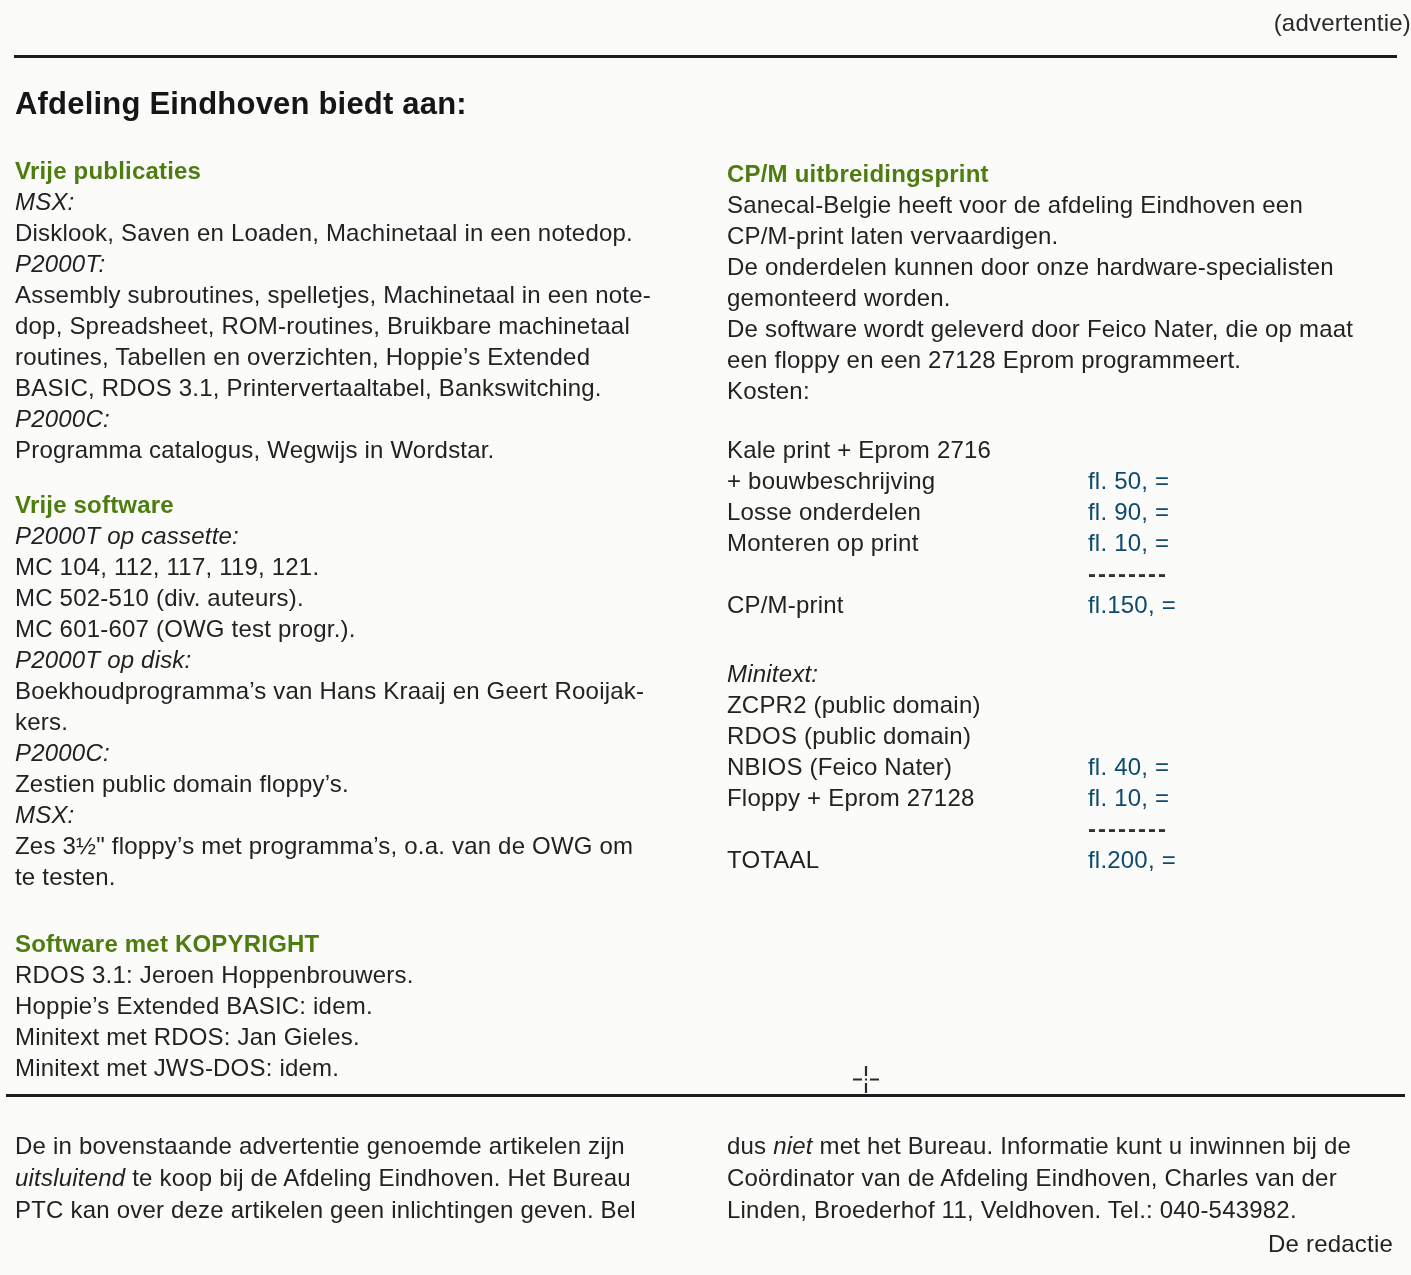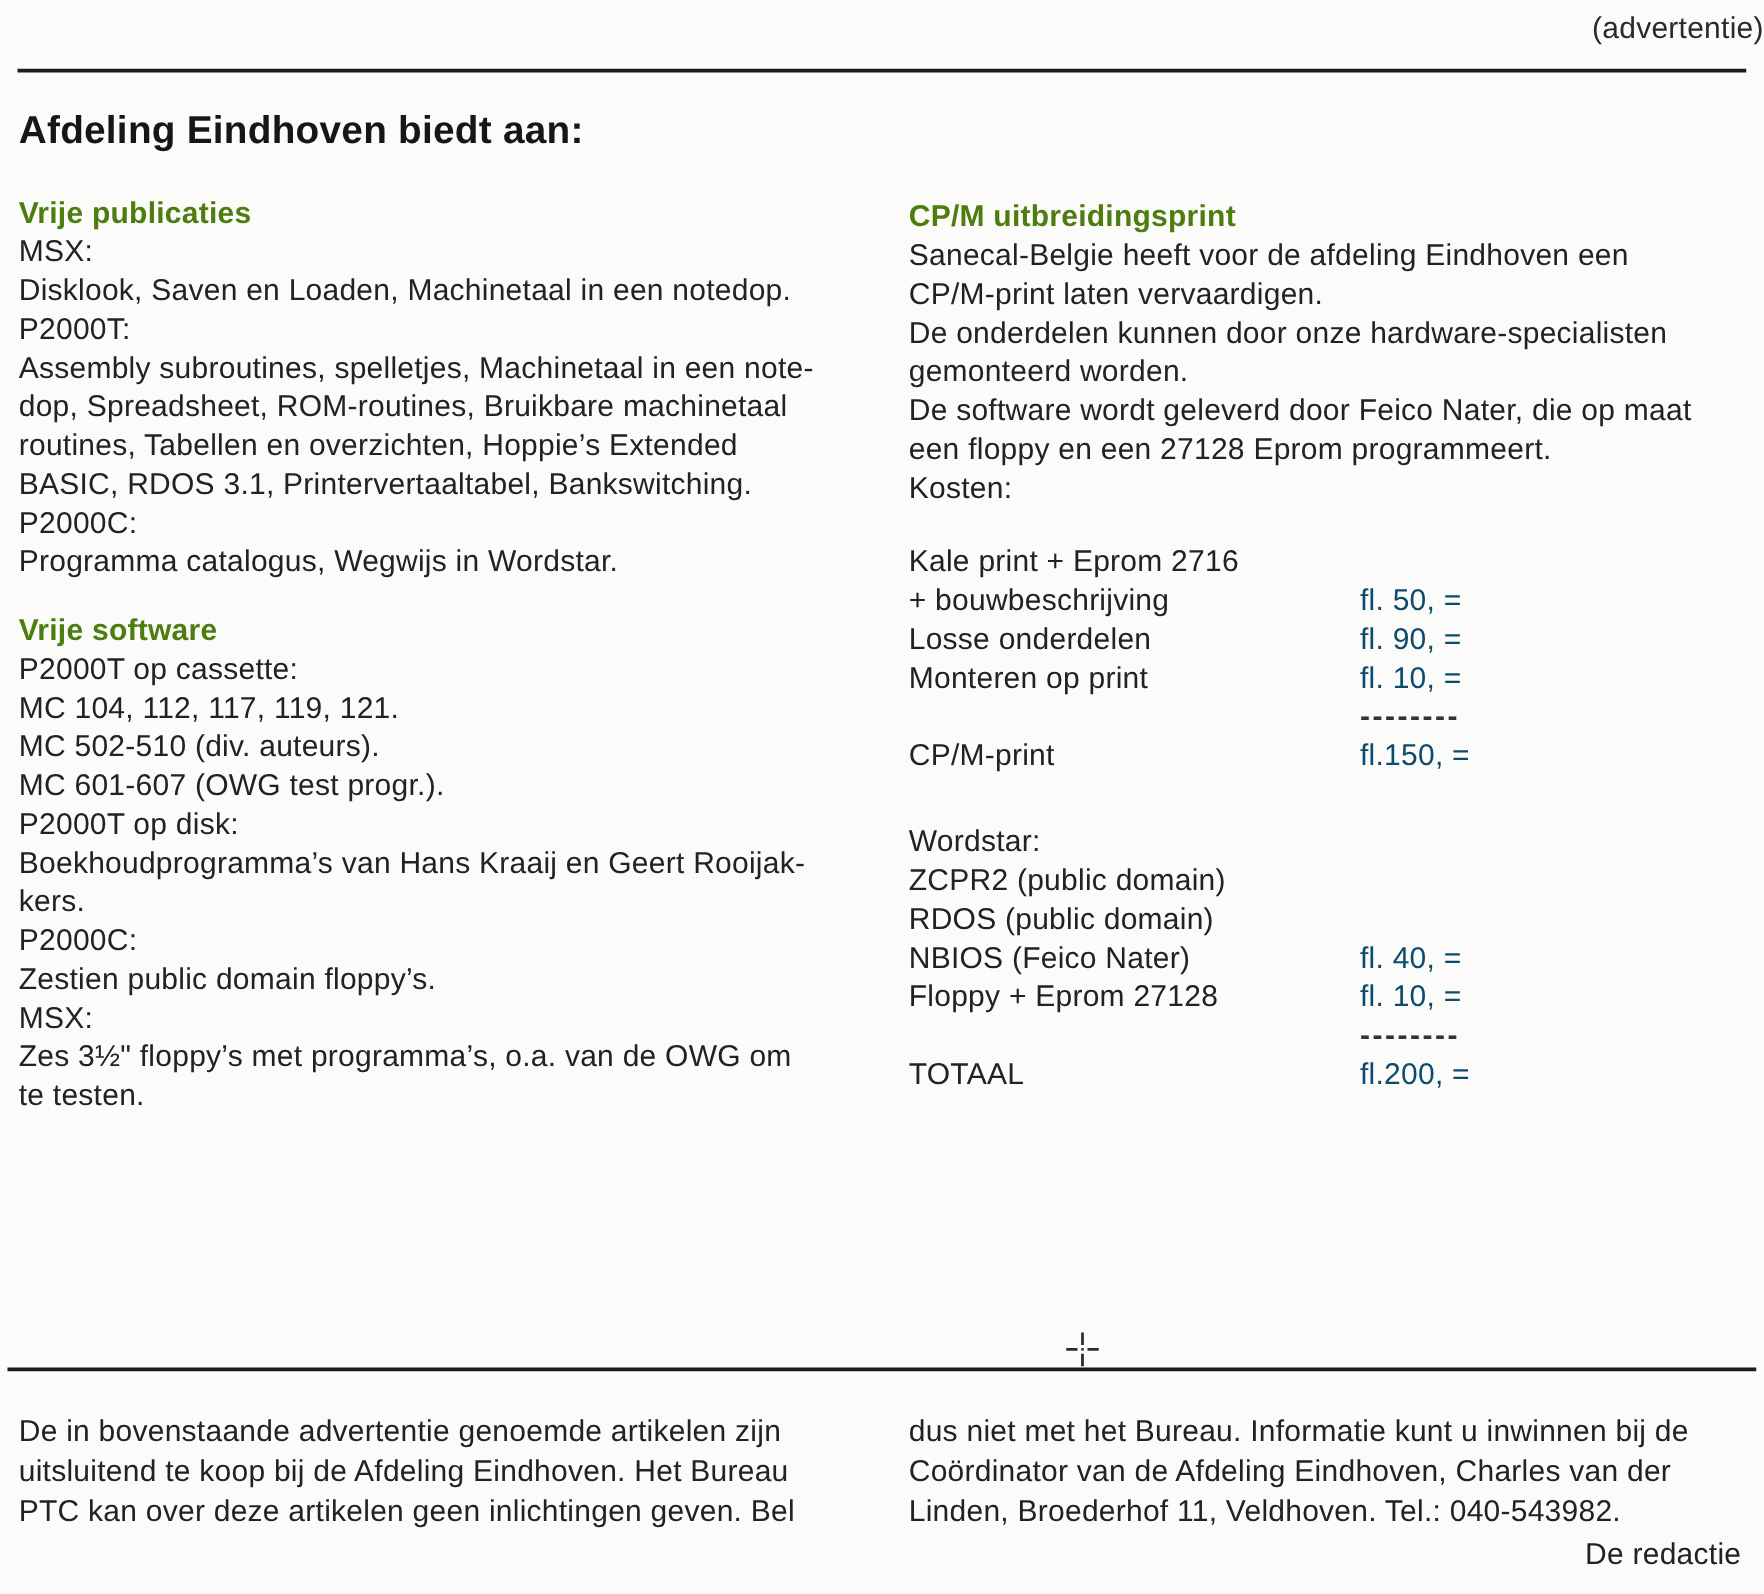--- a/index.html
+++ b/index.html
@@ -33,21 +33,21 @@
   .col-left  { position: absolute; top: 155px; left: 15px;  width: 700px; }
   .col-right { position: absolute; top: 158px; left: 727px; width: 682px; }
   .sec-heading {
     font-size: 24px; font-weight: bold; line-height: 31px;
     letter-spacing: 0.2px; white-space: nowrap; color: #4d7c0f;
   }
   .ln {
     font-size: 24px; line-height: 31px; letter-spacing: 0.2px;
     white-space: nowrap; color: #222;
   }
-  .it { }
+  .it { font-style: italic; }
   .mt24 { margin-top: 24px; }
   .mt36 { margin-top: 36px; }
   .mt28 { margin-top: 28px; }
   .mt38 { margin-top: 38px; }
   .prow { display: flex; height: 31px; }
   .plabel {
     width: 361px; flex: 0 0 361px;
     font-size: 24px; line-height: 31px; letter-spacing: 0.2px;
     white-space: nowrap; color: #222;
   }
@@ -105,20 +105,27 @@
       <div class="ln it">P2000T op disk:</div>
       <div class="ln">Boekhoudprogramma’s van Hans Kraaij en Geert Rooijak-</div>
       <div class="ln">kers.</div>
       <div class="ln it">P2000C:</div>
       <div class="ln">Zestien public domain floppy’s.</div>
       <div class="ln it">MSX:</div>
       <div class="ln">Zes 3½" floppy’s met programma’s, o.a. van de OWG om</div>
       <div class="ln">te testen.</div>
     </div>
 
+    <div class="mt36">
+      <div class="sec-heading">Software met KOPYRIGHT</div>
+      <div class="ln">RDOS 3.1: Jeroen Hoppenbrouwers.</div>
+      <div class="ln">Hoppie’s Extended BASIC: idem.</div>
+      <div class="ln">Minitext met RDOS: Jan Gieles.</div>
+      <div class="ln">Minitext met JWS-DOS: idem.</div>
+    </div>
 
   </div>
 
   <div class="col-right">
 
     <div>
       <div class="sec-heading">CP/M uitbreidingsprint</div>
       <div class="ln">Sanecal-Belgie heeft voor de afdeling Eindhoven een</div>
       <div class="ln">CP/M-print laten vervaardigen.</div>
       <div class="ln">De onderdelen kunnen door onze hardware-specialisten</div>
@@ -149,21 +156,21 @@
         <span class="plabel"></span>
         <span class="pvalue dash">--------</span>
       </div>
       <div class="prow">
         <span class="plabel">CP/M-print</span>
         <span class="pvalue">fl.150, =</span>
       </div>
     </div>
 
     <div class="mt38">
-      <div class="ln it">Wordstar:</div>
+      <div class="ln it">Minitext:</div>
       <div class="prow">
         <span class="plabel">ZCPR2 (public domain)</span>
         <span class="pvalue"></span>
       </div>
       <div class="prow">
         <span class="plabel">RDOS (public domain)</span>
         <span class="pvalue"></span>
       </div>
       <div class="prow">
         <span class="plabel">NBIOS (Feico Nater)</span>

